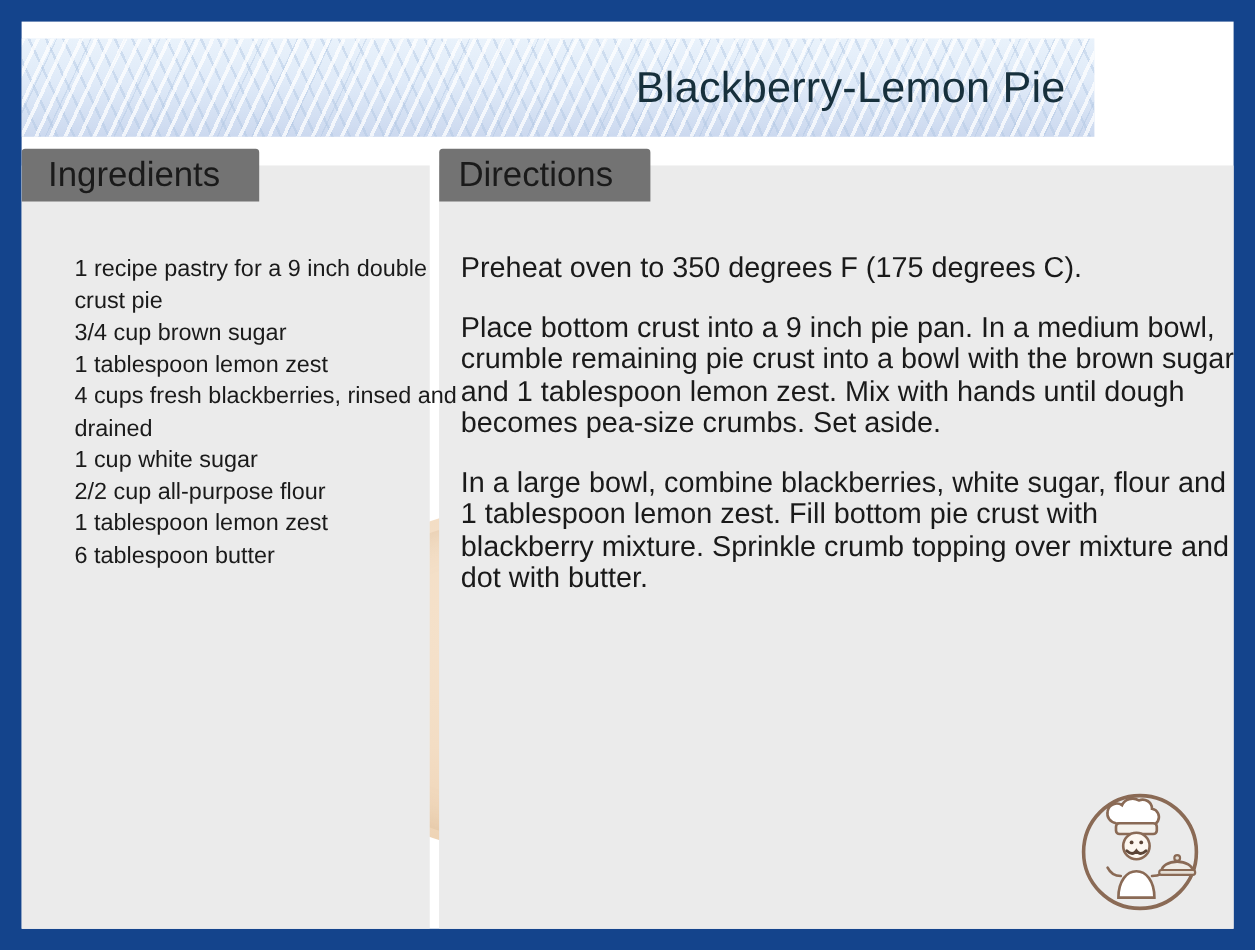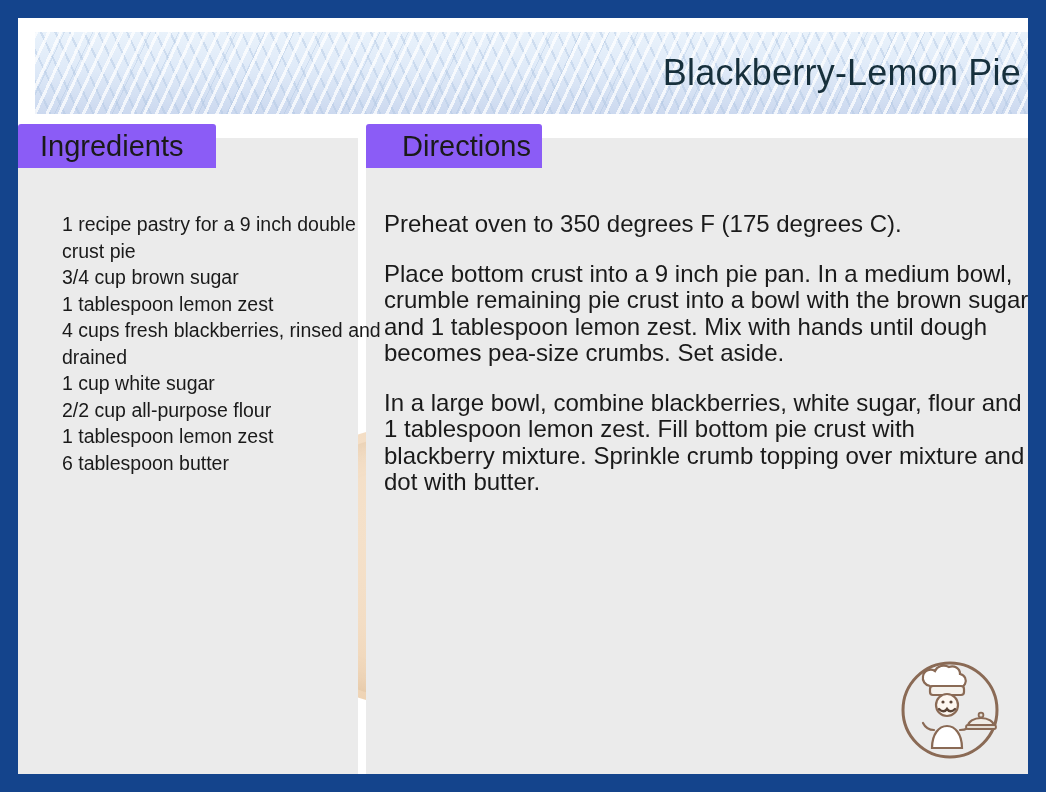--- a/index.html
+++ b/index.html
@@ -25,23 +25,23 @@
     top: 18px;
     width: 1010px;
     height: 756px;
     background: #ffffff;
     overflow: hidden;
   }
 
   
   .banner {
     position: absolute;
-    left: 17px;
+    left: 0;
     top: 14px;
-    width: 1010px;
+    width: 894px;
     height: 82px;
     background:
       linear-gradient(to bottom, #e9f2fb 0%, #dfeaf8 45%, #ccd9ef 100%);
     overflow: hidden;
     text-align: right;
   }
   .banner-weave {
     position: absolute;
     inset: 0;
     background-image:
@@ -102,35 +102,35 @@
     position: absolute;
     background: #ebebeb;
   }
   .panel-ingredients { left: 0;   top: 120px; width: 340px; height: 636px; }
   .panel-directions  { left: 348px; top: 120px; width: 662px; height: 636px; }
 
   .tab {
     position: absolute;
     top: 106px;
     height: 44px;
-    background: #8b5cf6;
+    background: #737373;
     border-top-left-radius: 3px;
     border-top-right-radius: 3px;
   }
   .tab-ingredients { left: 0;   width: 198px; }
   .tab-directions  { left: 348px; width: 176px; }
   .tab-label {
     position: absolute;
     left: 22px;
     bottom: 5px;
     font-size: 29px;
     color: #1a1a1a;
     white-space: nowrap;
   }
-  .tab-directions .tab-label { left: 36px; margin-top: 20px; }
+  .tab-directions .tab-label { left: 16px; margin-top: 20px; }
 
   .col-body {
     position: absolute;
     font-size: 19.5px;
     line-height: 26.5px;
     color: #1a1a1a;
   }
   .ingredients-body {
     left: 24px;
     top: 193px;

